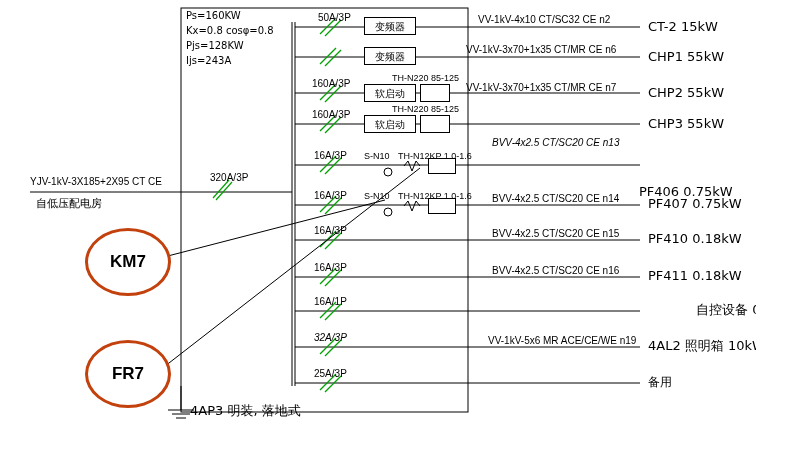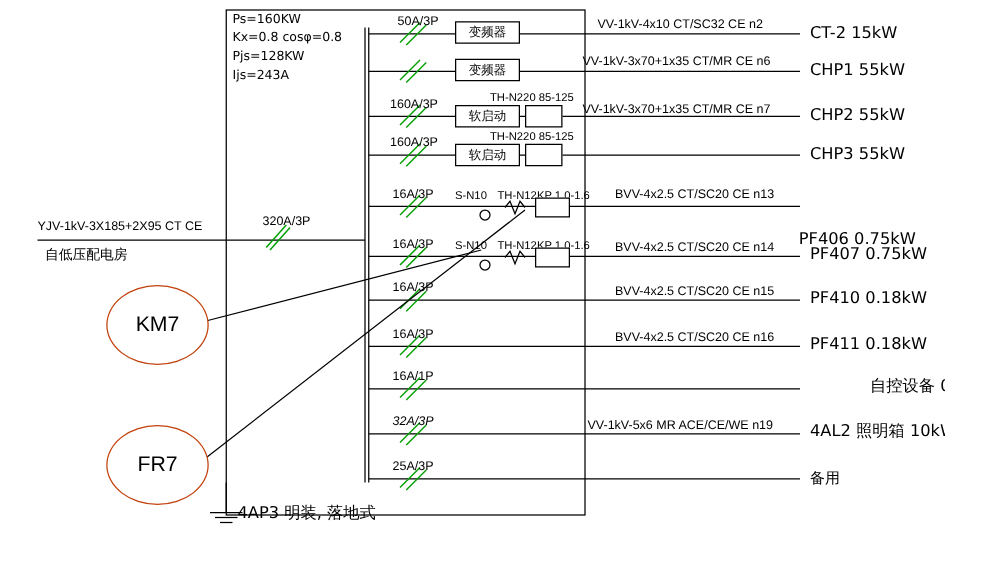--- a/index.html
+++ b/index.html
@@ -4,21 +4,21 @@
 <style>
   html,body{margin:0;padding:0;background:#ffffff;}
   body{font-family:"Liberation Sans", sans-serif;}
   #sheet{position:relative;width:756px;height:452px;background:#fff;overflow:hidden;}
   .abs{position:absolute;}
   .lbl{font-size:10px;color:#000;white-space:nowrap;line-height:1.1;}
   .lbl-cn{font-family:"DejaVu Sans", sans-serif;}
   .mid{font-size:13px;}
   .sm{font-size:9px;}
   .box{position:absolute;border:1px solid #000;background:#fff;box-sizing:border-box;}
-  .circle{position:absolute;border:1px solid #c2410c;border-radius:50%;display:flex;align-items:center;justify-content:center;background:#fff;}
+  .circle{position:absolute;border:3px solid #c2410c;border-radius:50%;display:flex;align-items:center;justify-content:center;background:#fff;font-weight:bold;}
   .ctr{display:flex;align-items:center;justify-content:center;}
   svg{position:absolute;left:0;top:0;overflow:visible;}
 </style>
 </head>
 <body>
 
 <div id="sheet">
 
   <svg width="800" height="452">
 
@@ -134,21 +134,21 @@
   <div class="box ctr" style="left:364px; top:115px; width:52px; height:18px;">
     <span class="lbl lbl-cn">软启动</span>
   </div>
   <div class="box" style="left:420px; top:115px; width:30px; height:18px;"></div>
   <div class="abs lbl lbl-cn" style="left:648px; top:117px; font-size:13px;">CHP3 55kW</div>
 
   <div class="abs lbl" style="left:314px; top:150px;">16A/3P</div>
   <div class="abs lbl sm" style="left:364px; top:152px;">S-N10</div>
   <div class="abs lbl sm" style="left:398px; top:152px;">TH-N12KP 1.0-1.6</div>
   <div class="box" style="left:428px; top:158px; width:28px; height:16px;"></div>
-  <div class="abs lbl" style="left:492px; top:150px;">BVV-4x2.5 CT/SC20 CE  n13</div>
+  <div class="abs lbl" style="left:492px; top:137px;font-style:italic;">BVV-4x2.5 CT/SC20 CE  n13</div>
   <div class="abs lbl lbl-cn" style="left:639px; top:157px; font-size:13px;margin-top:28px;">PF406 0.75kW</div>
 
   <div class="abs lbl" style="left:314px; top:190px;">16A/3P</div>
   <div class="abs lbl sm" style="left:364px; top:192px;">S-N10</div>
   <div class="abs lbl sm" style="left:398px; top:192px;">TH-N12KP 1.0-1.6</div>
   <div class="box" style="left:428px; top:198px; width:28px; height:16px;"></div>
   <div class="abs lbl" style="left:492px; top:193px;">BVV-4x2.5 CT/SC20 CE  n14</div>
   <div class="abs lbl lbl-cn" style="left:648px; top:197px; font-size:13px;">PF407 0.75kW</div>
 
   <div class="abs lbl" style="left:314px; top:225px;">16A/3P</div>
@@ -156,19 +156,19 @@
   <div class="abs lbl lbl-cn" style="left:648px; top:232px; font-size:13px;">PF410 0.18kW</div>
 
   <div class="abs lbl" style="left:314px; top:262px;">16A/3P</div>
   <div class="abs lbl" style="left:492px; top:265px;">BVV-4x2.5 CT/SC20 CE  n16</div>
   <div class="abs lbl lbl-cn" style="left:648px; top:269px; font-size:13px;">PF411 0.18kW</div>
 
   <div class="abs lbl" style="left:314px; top:296px;">16A/1P</div>
   <div class="abs lbl lbl-cn" style="left:648px; top:303px; font-size:13px;margin-left:48px;">自控设备 0.5kw</div>
 
   <div class="abs lbl" style="left:314px; top:332px;font-style:italic;">32A/3P</div>
-  <div class="abs lbl" style="left:470px; top:335px;">VV-1kV-5x6 MR ACE/CE/WE  n19</div>
+  <div class="abs lbl" style="left:488px; top:335px;">VV-1kV-5x6 MR ACE/CE/WE  n19</div>
   <div class="abs lbl lbl-cn" style="left:648px; top:339px; font-size:13px;">4AL2 照明箱 10kW</div>
 
   <div class="abs lbl" style="left:314px; top:368px;">25A/3P</div>
   <div class="abs lbl lbl-cn" style="left:648px; top:376px; font-size:12px;">备用</div>
 
 </div>
 
 </body></html>

